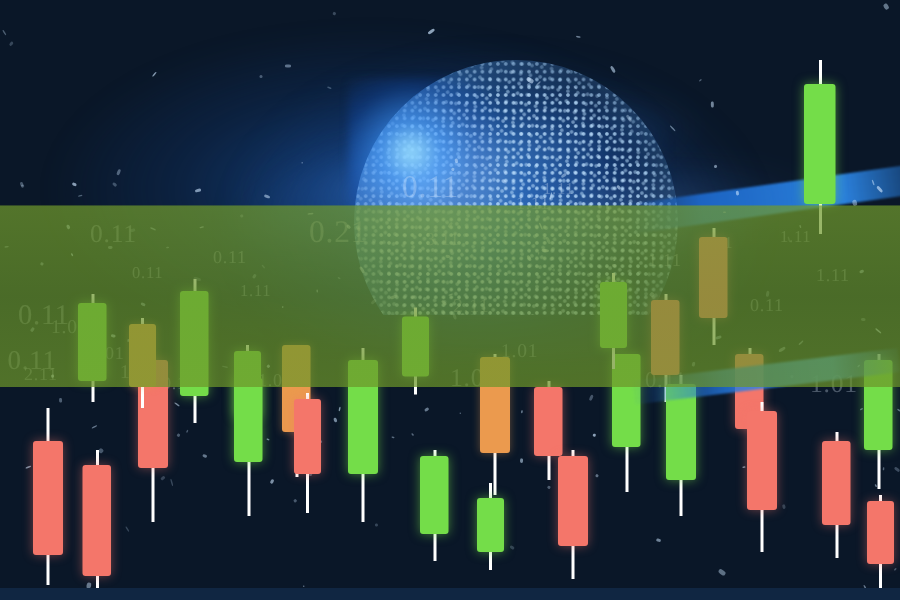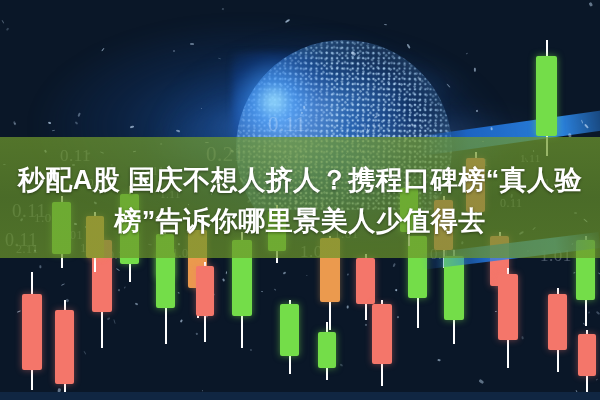--- a/index.html
+++ b/index.html
@@ -538,19 +538,15 @@
         <div class="wick"></div>
         <div class="body" style="top: 4px; height: 42px;"></div>
       </div>
     </div>
 
   <div class="ribbon2"></div>
 
   <div class="green-band"></div>
   <div class="green-band-tint"></div>
 
-  <div class="headline">
-    <span class="ln">秒配A股 国庆不想人挤人？携程口碑榜“真人验</span>
-    <span class="ln">榜”告诉你哪里景美人少值得去</span>
-  </div>
 
   <div class="bottom-strip"></div>
 </div>
 
 </body></html>

